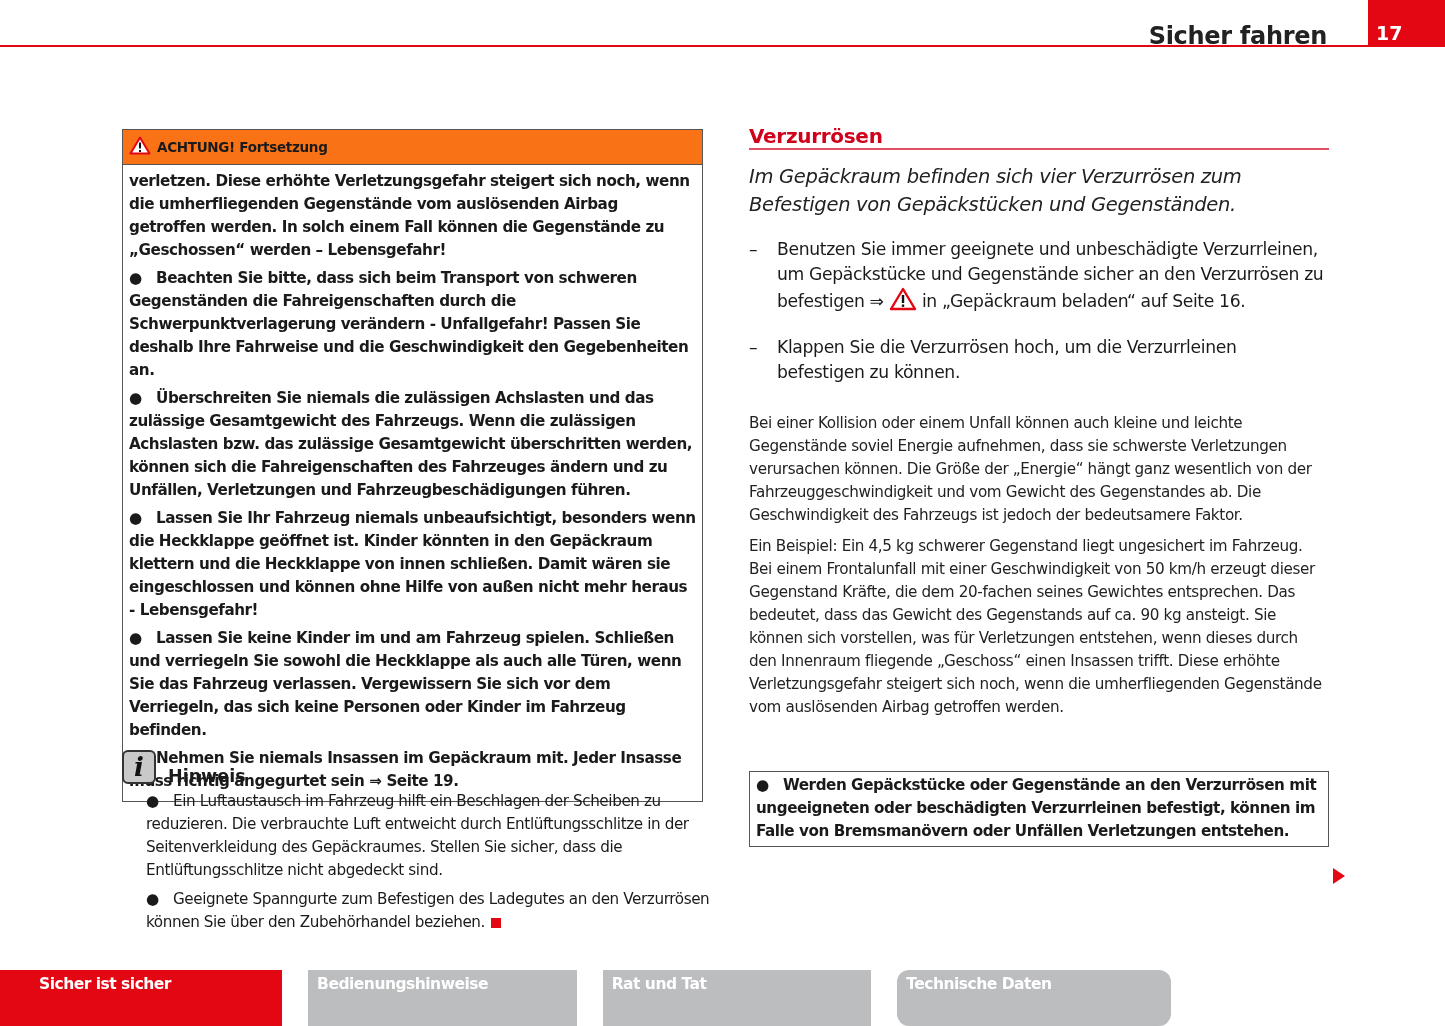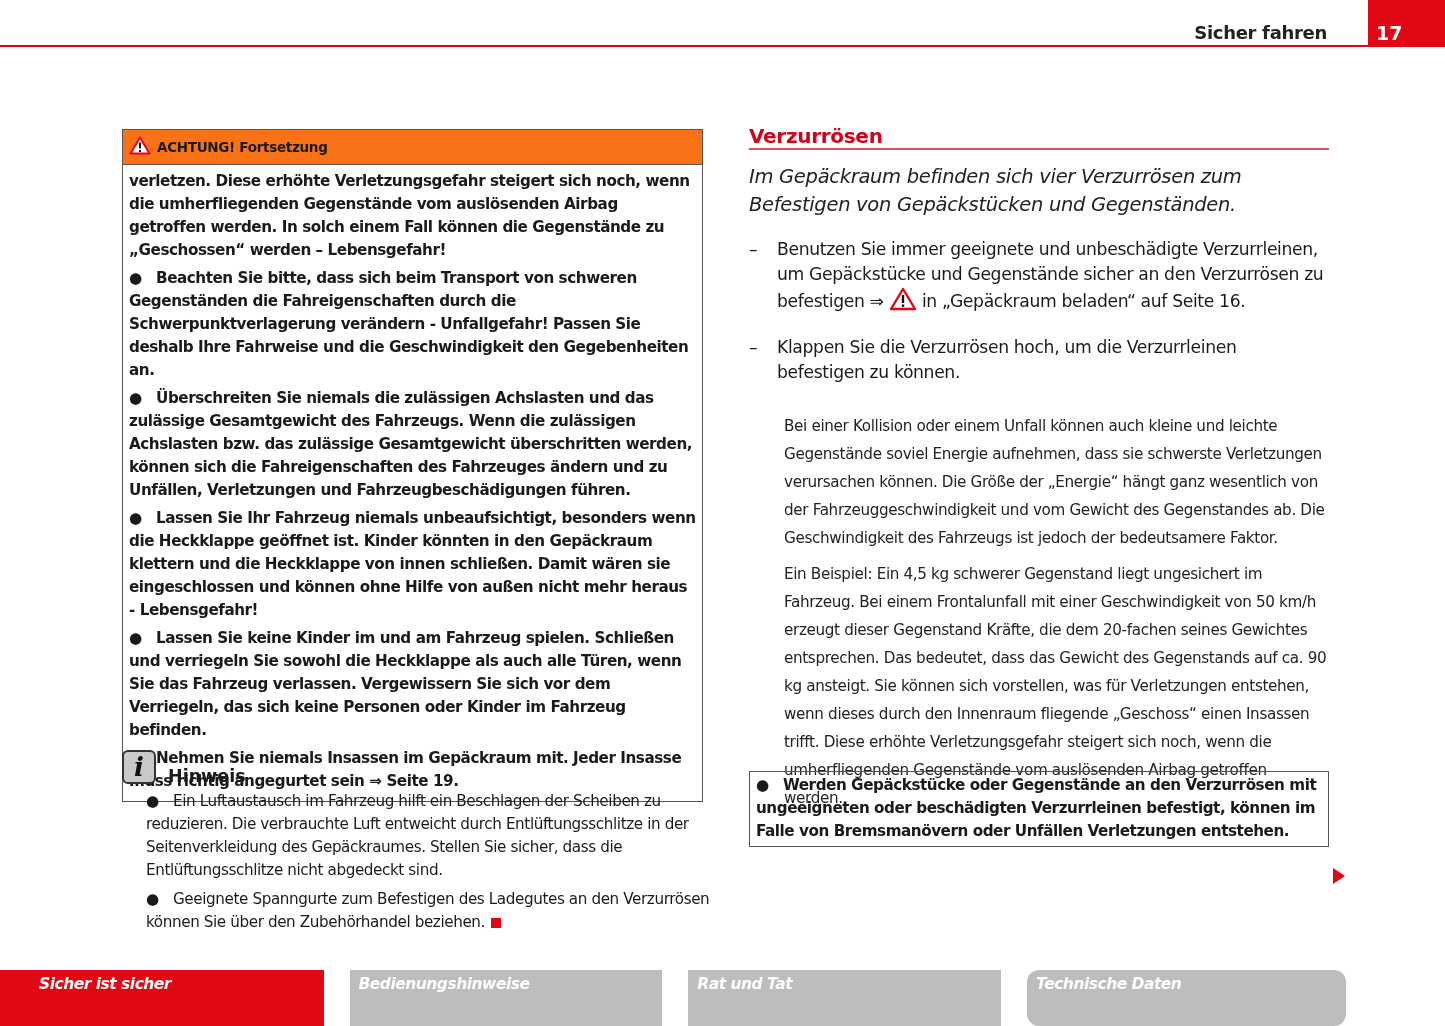--- a/index.html
+++ b/index.html
@@ -1,21 +1,21 @@
 <!DOCTYPE html>
 <html><head>
 <meta charset="utf-8">
 <style>
   * { box-sizing: border-box; margin: 0; padding: 0; }
   html, body { width: 1445px; height: 1026px; background: #ffffff; overflow: hidden; }
   body { position: relative; font-family: "DejaVu Sans Condensed", "DejaVu Sans", sans-serif; color: #1a1a1a; }
 
   
   .header-rule { position: absolute; left: 0; top: 45px; width: 1368px; height: 2px; background: #e30613; }
-  .header-title { position: absolute; right: 118px; top: 22px; font-size: 18px; font-weight: bold; color: #222; font-family: "DejaVu Sans", sans-serif; letter-spacing: -0.3px; }
+  .header-title { position: absolute; right: 118px; top: 22px; font-size: 24px; font-weight: bold; color: #222; font-family: "DejaVu Sans", sans-serif; letter-spacing: -0.3px; }
   .page-num-box { position: absolute; left: 1368px; top: 0; width: 77px; height: 47px; background: #e30613; }
   .page-num { position: absolute; left: 8px; top: 22px; color: #fff; font-weight: bold; font-size: 19px; font-family: "DejaVu Sans", sans-serif; }
 
   
   .warn-box { position: absolute; left: 122px; top: 129px; width: 581px; border: 1.5px solid #555; }
   .warn-head { background: #f97316; border-bottom: 1.5px solid #555; height: 35px; display: flex; align-items: center; padding-left: 6px; }
   .warn-head-label { font-size: 13.5px; font-weight: bold; margin-left: 6px; font-family: "DejaVu Sans", sans-serif; letter-spacing: -0.3px; }
   .warn-body { padding: 5px 6px 3px 6px; font-weight: bold; font-size: 15.2px; line-height: 23px; letter-spacing: -0.45px; font-family: "DejaVu Sans", sans-serif; }
   .warn-body p { margin-bottom: 5px; }
   .bullet { display: inline-block; width: 27px; }
@@ -29,31 +29,31 @@
   .note-body p { margin-bottom: 6px; }
   .end-square { display: inline-block; width: 10px; height: 10px; background: #e30613; margin-left: 6px; vertical-align: middle; }
 
   
   .right { position: absolute; left: 749px; top: 120px; width: 580px; font-family: "DejaVu Sans", sans-serif; }
   .section-title { color: #d0021b; font-weight: bold; font-size: 20px; padding-top: 4px; border-bottom: 2px solid #e05060; letter-spacing: -0.3px; }
   .intro { font-style: italic; font-size: 19.5px; line-height: 28px; margin-top: 13px; letter-spacing: -0.3px; color: #222; }
   .steps { margin-top: 18px; font-size: 17.2px; line-height: 25px; letter-spacing: -0.35px; }
   .step { display: flex; margin-bottom: 17px; }
   .dash { width: 28px; flex-shrink: 0; }
-  .para { font-size: 15.2px; line-height: 28px; letter-spacing: -0.35px; margin-bottom: 8px; color: #222; margin-left: 35px; }
+  .para { font-size: 15.2px; line-height: 23px; letter-spacing: -0.35px; margin-bottom: 8px; color: #222; }
   .inline-warn { display: inline-block; vertical-align: -4px; }
 
   .warn2 { position: absolute; left: 749px; top: 771px; width: 580px; border: 1.5px solid #555; font-family: "DejaVu Sans", sans-serif; }
   .warn2-head { background: #e8e8e8; border-bottom: 1.5px solid #555; height: 50px; display: flex; align-items: center; padding-left: 6px; }
   .warn2-label { font-weight: bold; font-size: 19px; margin-left: 8px; letter-spacing: -0.3px; }
   .warn2-body { padding: 2px 6px 3px 6px; font-weight: bold; font-size: 15.2px; line-height: 23px; letter-spacing: -0.45px; }
   .next-arrow { position: absolute; left: 1333px; top: 868px; width: 0; height: 0; border-top: 8px solid transparent; border-bottom: 8px solid transparent; border-left: 12px solid #e30613; }
 
   
-  .footer { position: absolute; left: 0; top: 970px; width: 1346px; height: 56px; display: flex; font-style: italic; }
+  .footer { position: absolute; left: 0; top: 970px; width: 1171px; height: 56px; display: flex; }
   .tab { height: 56px; padding-left: 9px; padding-top: 5px; color: #fff; font-weight: bold; font-size: 15.5px; font-family: "DejaVu Sans", sans-serif; letter-spacing: -0.5px; border-right: 2px solid #fff; }
   .tab.active { background: #e30613; width: 366px; padding-left: 39px; }
   .tab.inactive { background: #bcbdbf; width: 358px; margin-left: 24px; }
   .tab.last { border-right: none; width: 363px; border-radius: 12px; }
 </style>
 </head>
 <body>
 
 <div class="header-rule"></div>
 <div class="header-title">Sicher fahren</div>

